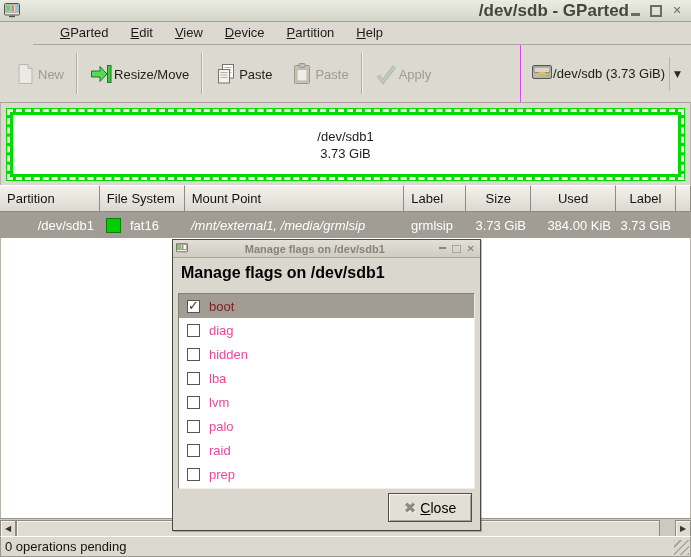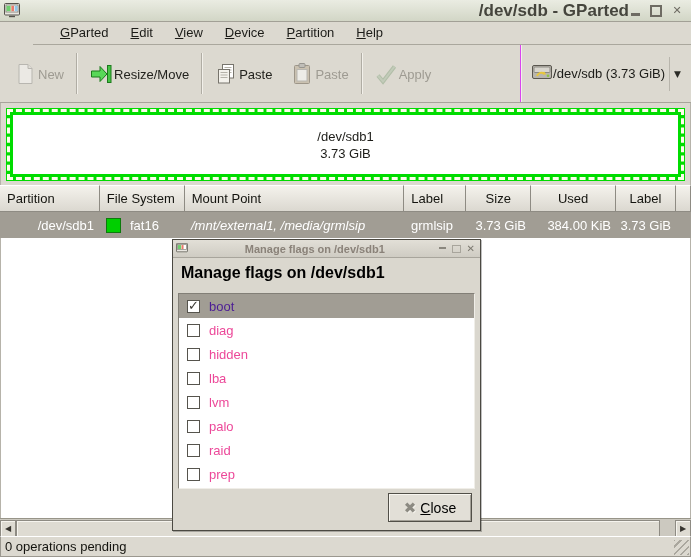--- a/index.html
+++ b/index.html
@@ -136,21 +136,21 @@
   .dwc-max::after { content:""; width:7px; height:6px; border:1.5px solid #a8a59c; }
   .dwc-close { font-family:"DejaVu Sans", sans-serif; font-size:10px; color:#7c7970; }
   .dlg-heading { position:absolute; left:8px; top:24px; font-size:16px; font-weight:bold; color:#000; }
   .flag-list {
     position:absolute; left:5px; top:53px; width:297px; height:196px;
     background:#ffffff; border:1px solid #827f77; border-bottom-color:#f0eee8; border-right-color:#f0eee8;
     overflow:hidden;
   }
   .flag-row { height:24px; display:flex; align-items:center; padding-left:8px; gap:9px; }
   .flag-row.selected { background:#a19d94; }
-  .flag-row.selected .flag-label { color:#4c1d95; }
+  .flag-row.selected .flag-label { color:#7f1d1d; }
   .cb { width:13px; height:13px; background:#ffffff; border:1px solid #56544d; position:relative; flex:0 0 auto; }
   .cb .ck { position:absolute; left:0px; top:-3px; font-family:"DejaVu Sans", sans-serif; font-size:13px; color:#3a3832; }
   .flag-label { font-size:13px; color:#ec4899; }
   .close-btn {
     position:absolute; right:8px; bottom:8px; width:84px; height:29px;
     background:#e2dfd7; border:1px solid #514f48;
     box-shadow:inset 1px 1px 0 #f8f6f0, inset -1px -1px 0 #a3a097;
     display:flex; align-items:center; justify-content:center; gap:4px;
     font-size:14px; color:#000; cursor:default;
   }

